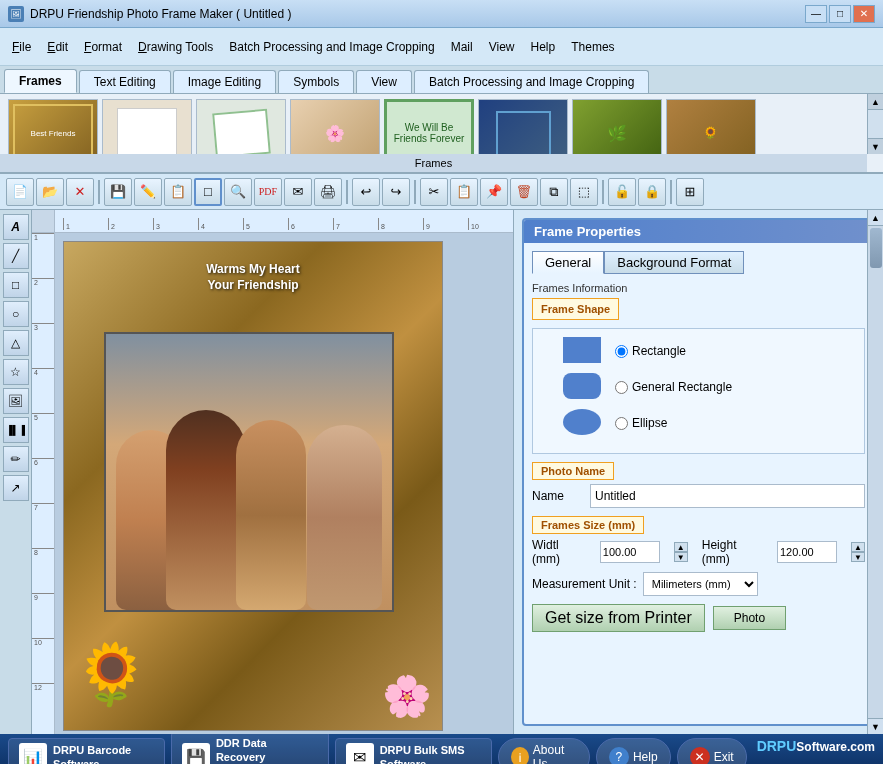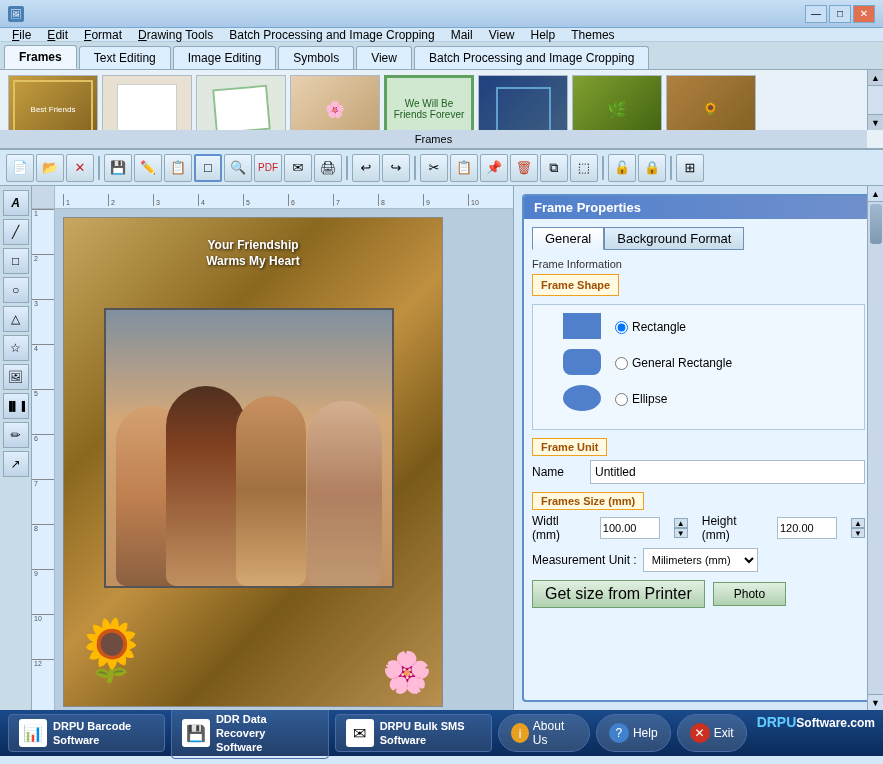--- a/index.html
+++ b/index.html
@@ -8,21 +8,21 @@
     
     .titlebar { background: linear-gradient(to bottom, #c8dff5, #a8c8e8); height: 28px; display: flex; align-items: center; justify-content: space-between; padding: 0 8px; border-bottom: 1px solid #7aa8cc; }
     .titlebar-left { display: flex; align-items: center; gap: 6px; }
     .titlebar-icon { width: 16px; height: 16px; background: #4a7fb5; border-radius: 2px; display: flex; align-items: center; justify-content: center; color: white; font-size: 9px; }
     .titlebar-title { font-size: 12px; font-weight: normal; color: #000; }
     .titlebar-controls { display: flex; gap: 2px; }
     .titlebar-btn { width: 22px; height: 18px; background: #c8dff5; border: 1px solid #7aa8cc; cursor: pointer; display: flex; align-items: center; justify-content: center; font-size: 10px; }
     .titlebar-btn.close { background: #e07050; color: white; }
 
     
-    .menubar { background: #d4e8f7; height: 14px; display: flex; align-items: center; padding: 0 4px; border-bottom: 1px solid #b0ccdd; }
+    .menubar { background: #d4e8f7; height: 38px; display: flex; align-items: center; padding: 0 4px; border-bottom: 1px solid #b0ccdd; }
     .menu-item { padding: 2px 8px; cursor: pointer; color: #000; font-size: 12px; }
 
     
     .tabbar { background: #c8dce8; height: 28px; display: flex; align-items: flex-end; padding: 0 4px; border-bottom: 1px solid #90aabb; }
     .tab { padding: 4px 14px; cursor: pointer; border: 1px solid #90aabb; border-bottom: none; background: #ddeeff; border-radius: 3px 3px 0 0; margin-right: 2px; font-size: 12px; }
     .tab.active { background: #eef7ff; border-bottom: 1px solid #eef7ff; font-weight: bold; }
 
     
     .frames-strip { background: #e8f0f8; height: 80px; display: flex; align-items: center; padding: 4px 8px; gap: 4px; border-bottom: 2px solid #90aabb; position: relative; overflow: hidden; }
     .frame-thumb { width: 90px; height: 68px; background: #fff; border: 1px solid #aabbcc; cursor: pointer; overflow: hidden; display: flex; align-items: center; justify-content: center; flex-shrink: 0; }
@@ -119,20 +119,21 @@
     .scroll-up { height: 16px; background: #d0e0f0; border-bottom: 1px solid #90aabb; display: flex; align-items: center; justify-content: center; cursor: pointer; font-size: 9px; }
     .scroll-down { height: 16px; background: #d0e0f0; margin-top: auto; border-top: 1px solid #90aabb; display: flex; align-items: center; justify-content: center; cursor: pointer; font-size: 9px; }
     .scroll-thumb { margin: 2px auto; width: 12px; height: 40px; background: linear-gradient(to bottom, #a0b8d0, #8098b0); border-radius: 3px; }
   </style>
 </head>
 <body>
 
 <div class="titlebar">
   <div class="titlebar-left">
     <div class="titlebar-icon">🖼</div>
+    <span class="titlebar-title">DRPU Friendship Photo Frame Maker ( Untitled )</span>
   </div>
   <div class="titlebar-controls">
     <button class="titlebar-btn">—</button>
     <button class="titlebar-btn">□</button>
     <button class="titlebar-btn close">✕</button>
   </div>
 </div>
 
 <div class="menubar">
   <span class="menu-item"><u>F</u>ile</span>
@@ -191,21 +192,21 @@
 <div class="toolbar">
   <button class="tb-btn">📄</button>
   <button class="tb-btn">📂</button>
   <button class="tb-btn" style="color:#cc2020;">✕</button>
   <div class="tb-sep"></div>
   <button class="tb-btn">💾</button>
   <button class="tb-btn">✏️</button>
   <button class="tb-btn">📋</button>
   <button class="tb-btn" style="border:2px solid #6090cc;">□</button>
   <button class="tb-btn">🔍</button>
-  <button class="tb-btn" style="font-size:10px;color:#cc2020;">PDF</button>
+  <button class="tb-btn" style="font-size:10px;color:#cc2020;font-family:Liberation Serif, serif;">PDF</button>
   <button class="tb-btn">✉</button>
   <button class="tb-btn">🖨</button>
   <div class="tb-sep"></div>
   <button class="tb-btn">↩</button>
   <button class="tb-btn">↪</button>
   <div class="tb-sep"></div>
   <button class="tb-btn">✂</button>
   <button class="tb-btn">📋</button>
   <button class="tb-btn">📌</button>
   <button class="tb-btn" style="color:#c04020;">🗑</button>
@@ -262,22 +263,22 @@
       <div class="h-ruler-mark">6</div>
       <div class="h-ruler-mark">7</div>
       <div class="h-ruler-mark">8</div>
       <div class="h-ruler-mark">9</div>
       <div class="h-ruler-mark">10</div>
     </div>
     <div class="canvas-content">
       <div class="frame-canvas">
         <div class="frame-canvas-bg"></div>
         <div class="frame-text">
+          <div>Warms My Heart</div>
           <div>Your Friendship</div>
-          <div>Warms My Heart</div>
         </div>
         <div class="frame-photo">
           <div class="people">
             <div class="person1"></div>
             <div class="person2"></div>
             <div class="person3"></div>
             <div class="person4"></div>
           </div>
         </div>
         <div class="sunflower">🌻</div>
@@ -286,21 +287,21 @@
     </div>
   </div>
 
   <div class="props-panel">
     <div class="frame-props">
       <div class="frame-props-title">Frame Properties</div>
       <div class="props-tabs">
         <div class="props-tab active">General</div>
         <div class="props-tab">Background Format</div>
       </div>
-      <div class="frame-info-label">Frame Information</div>
+      <div class="frame-info-label">Frames Information</div>
       <div class="frame-shape-box">Frame Shape</div>
       <div class="shape-options">
         <div class="shape-row">
           <div class="shape-preview">
               <div class="rect-shape"></div>
             </div>
           <label class="radio-label">
             <input type="radio" name="shape" checked="" class="radio-input" style="">
             <span>Rectangle</span>
           </label>
@@ -317,21 +318,21 @@
         <div class="shape-row">
           <div class="shape-preview">
               <div class="ellipse-shape"></div>
             </div>
           <label class="radio-label">
             <input type="radio" name="shape" class="radio-input" style="">
             <span>Ellipse</span>
           </label>
         </div>
       </div>
-      <div class="frame-name-box">Frame Unit</div>
+      <div class="frame-name-box">Photo Name</div>
       <div class="name-row">
         <span class="name-label">Name</span>
         <input type="text" class="name-input" value="Untitled" style="">
       </div>
       <div class="frame-size-box">Frames Size (mm)</div>
       <div class="size-row">
         <span>Widtl (mm)</span>
         <input type="text" class="size-input" value="100.00" style="">
         <div class="spinner-group">
           <div class="spinner-btn">▲</div>

